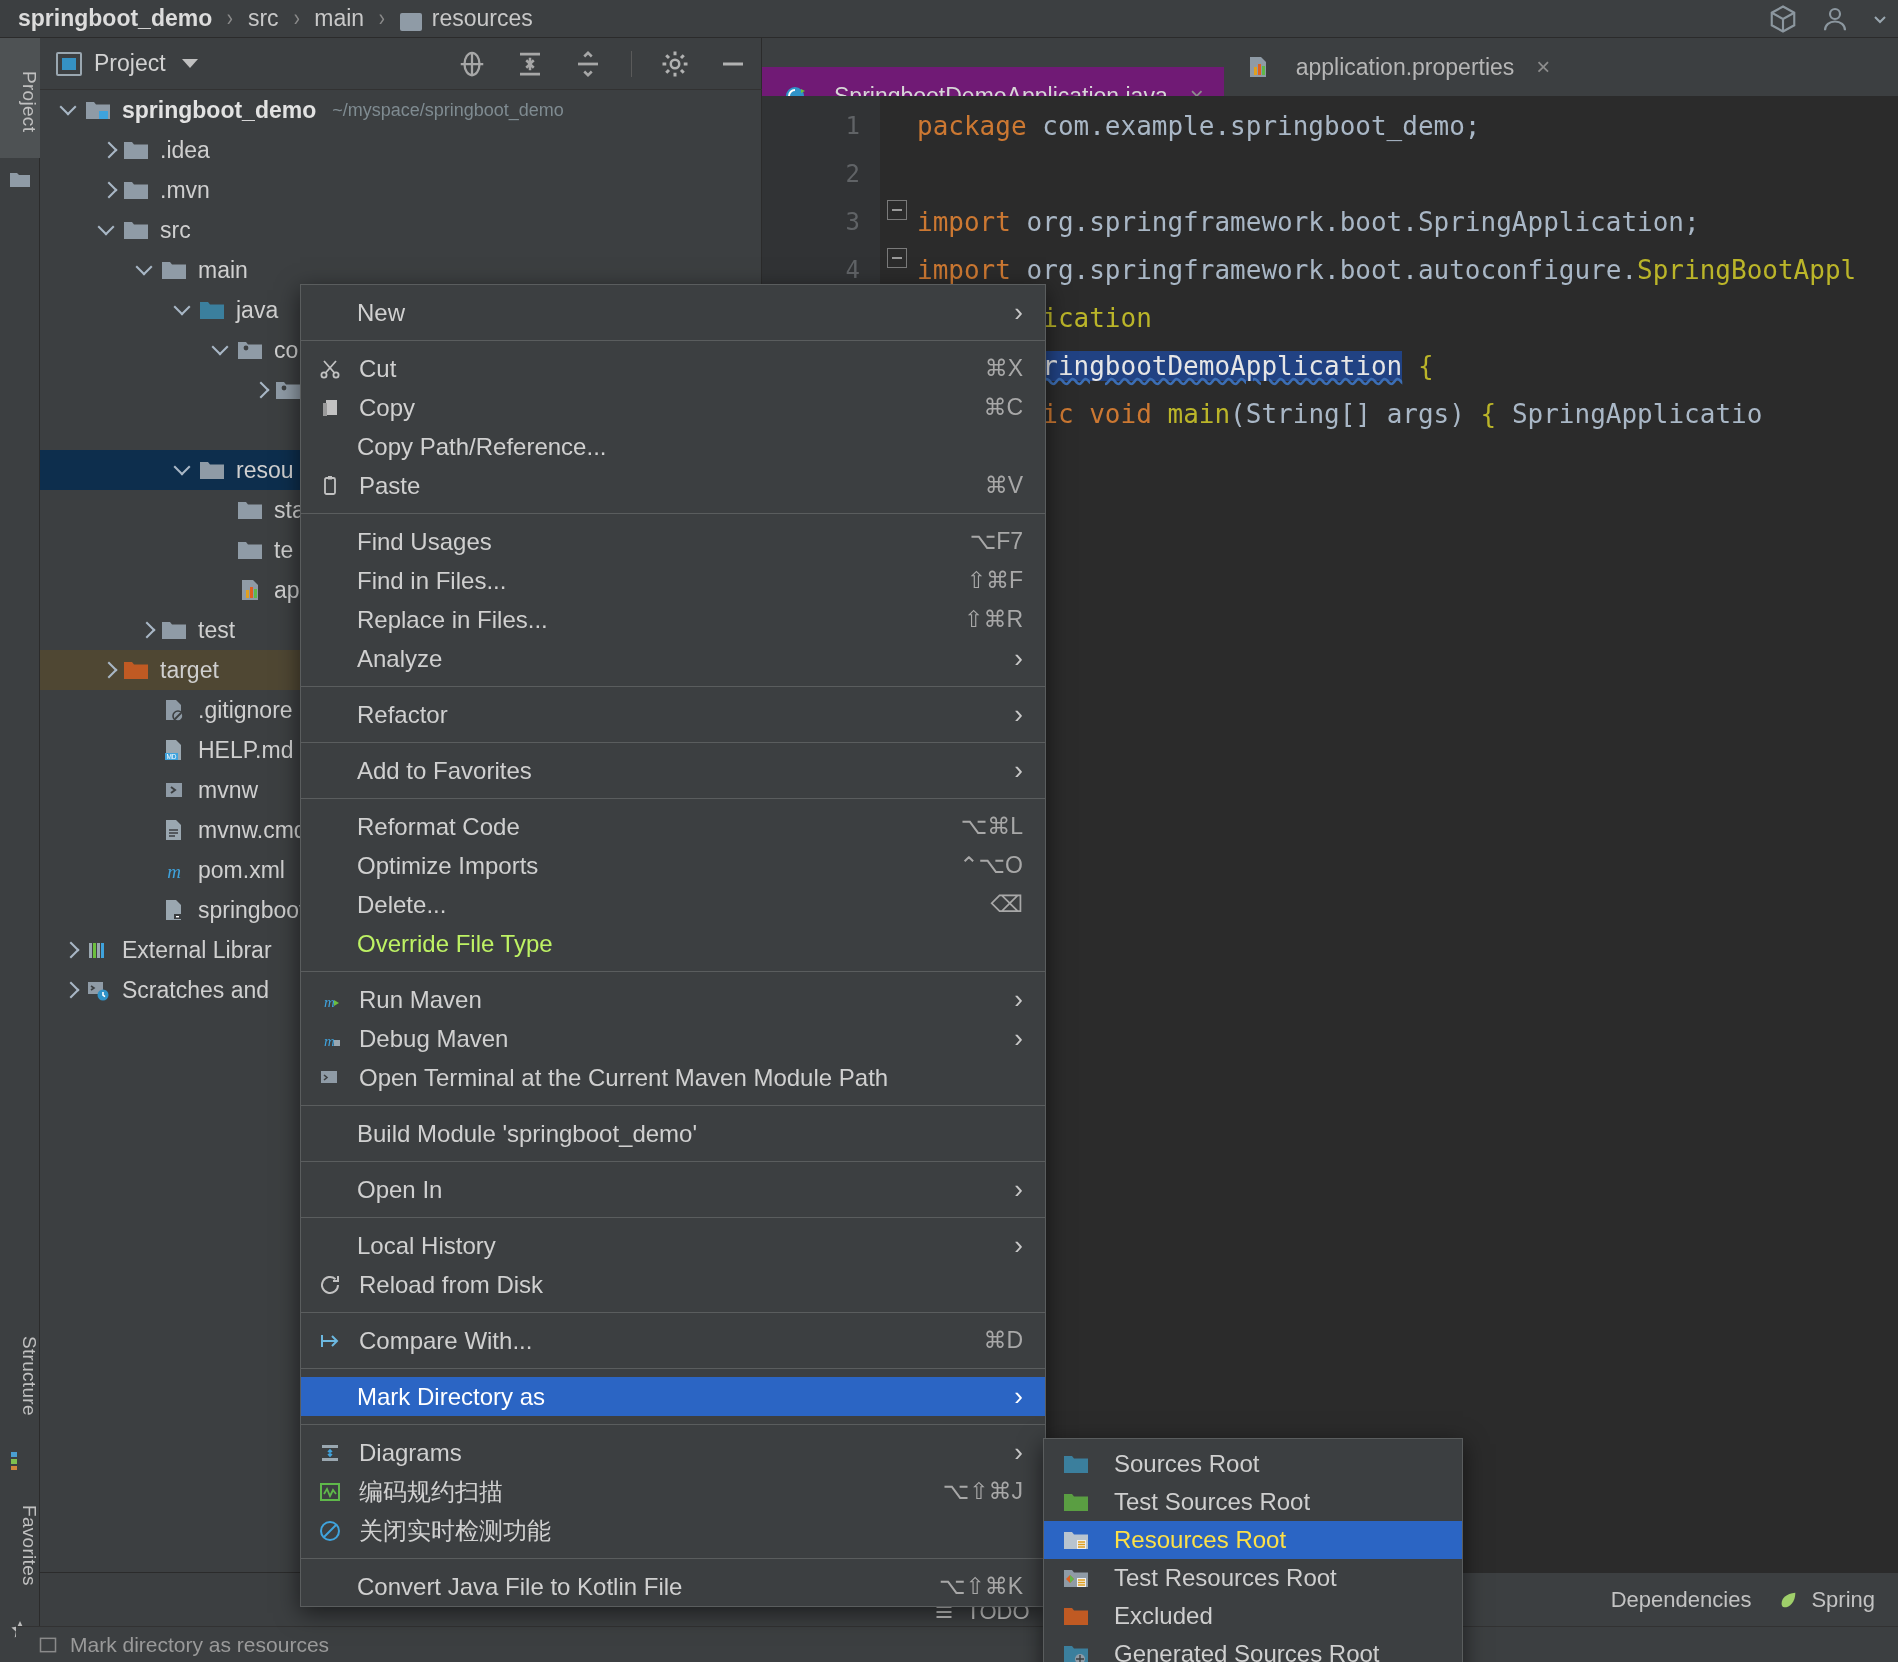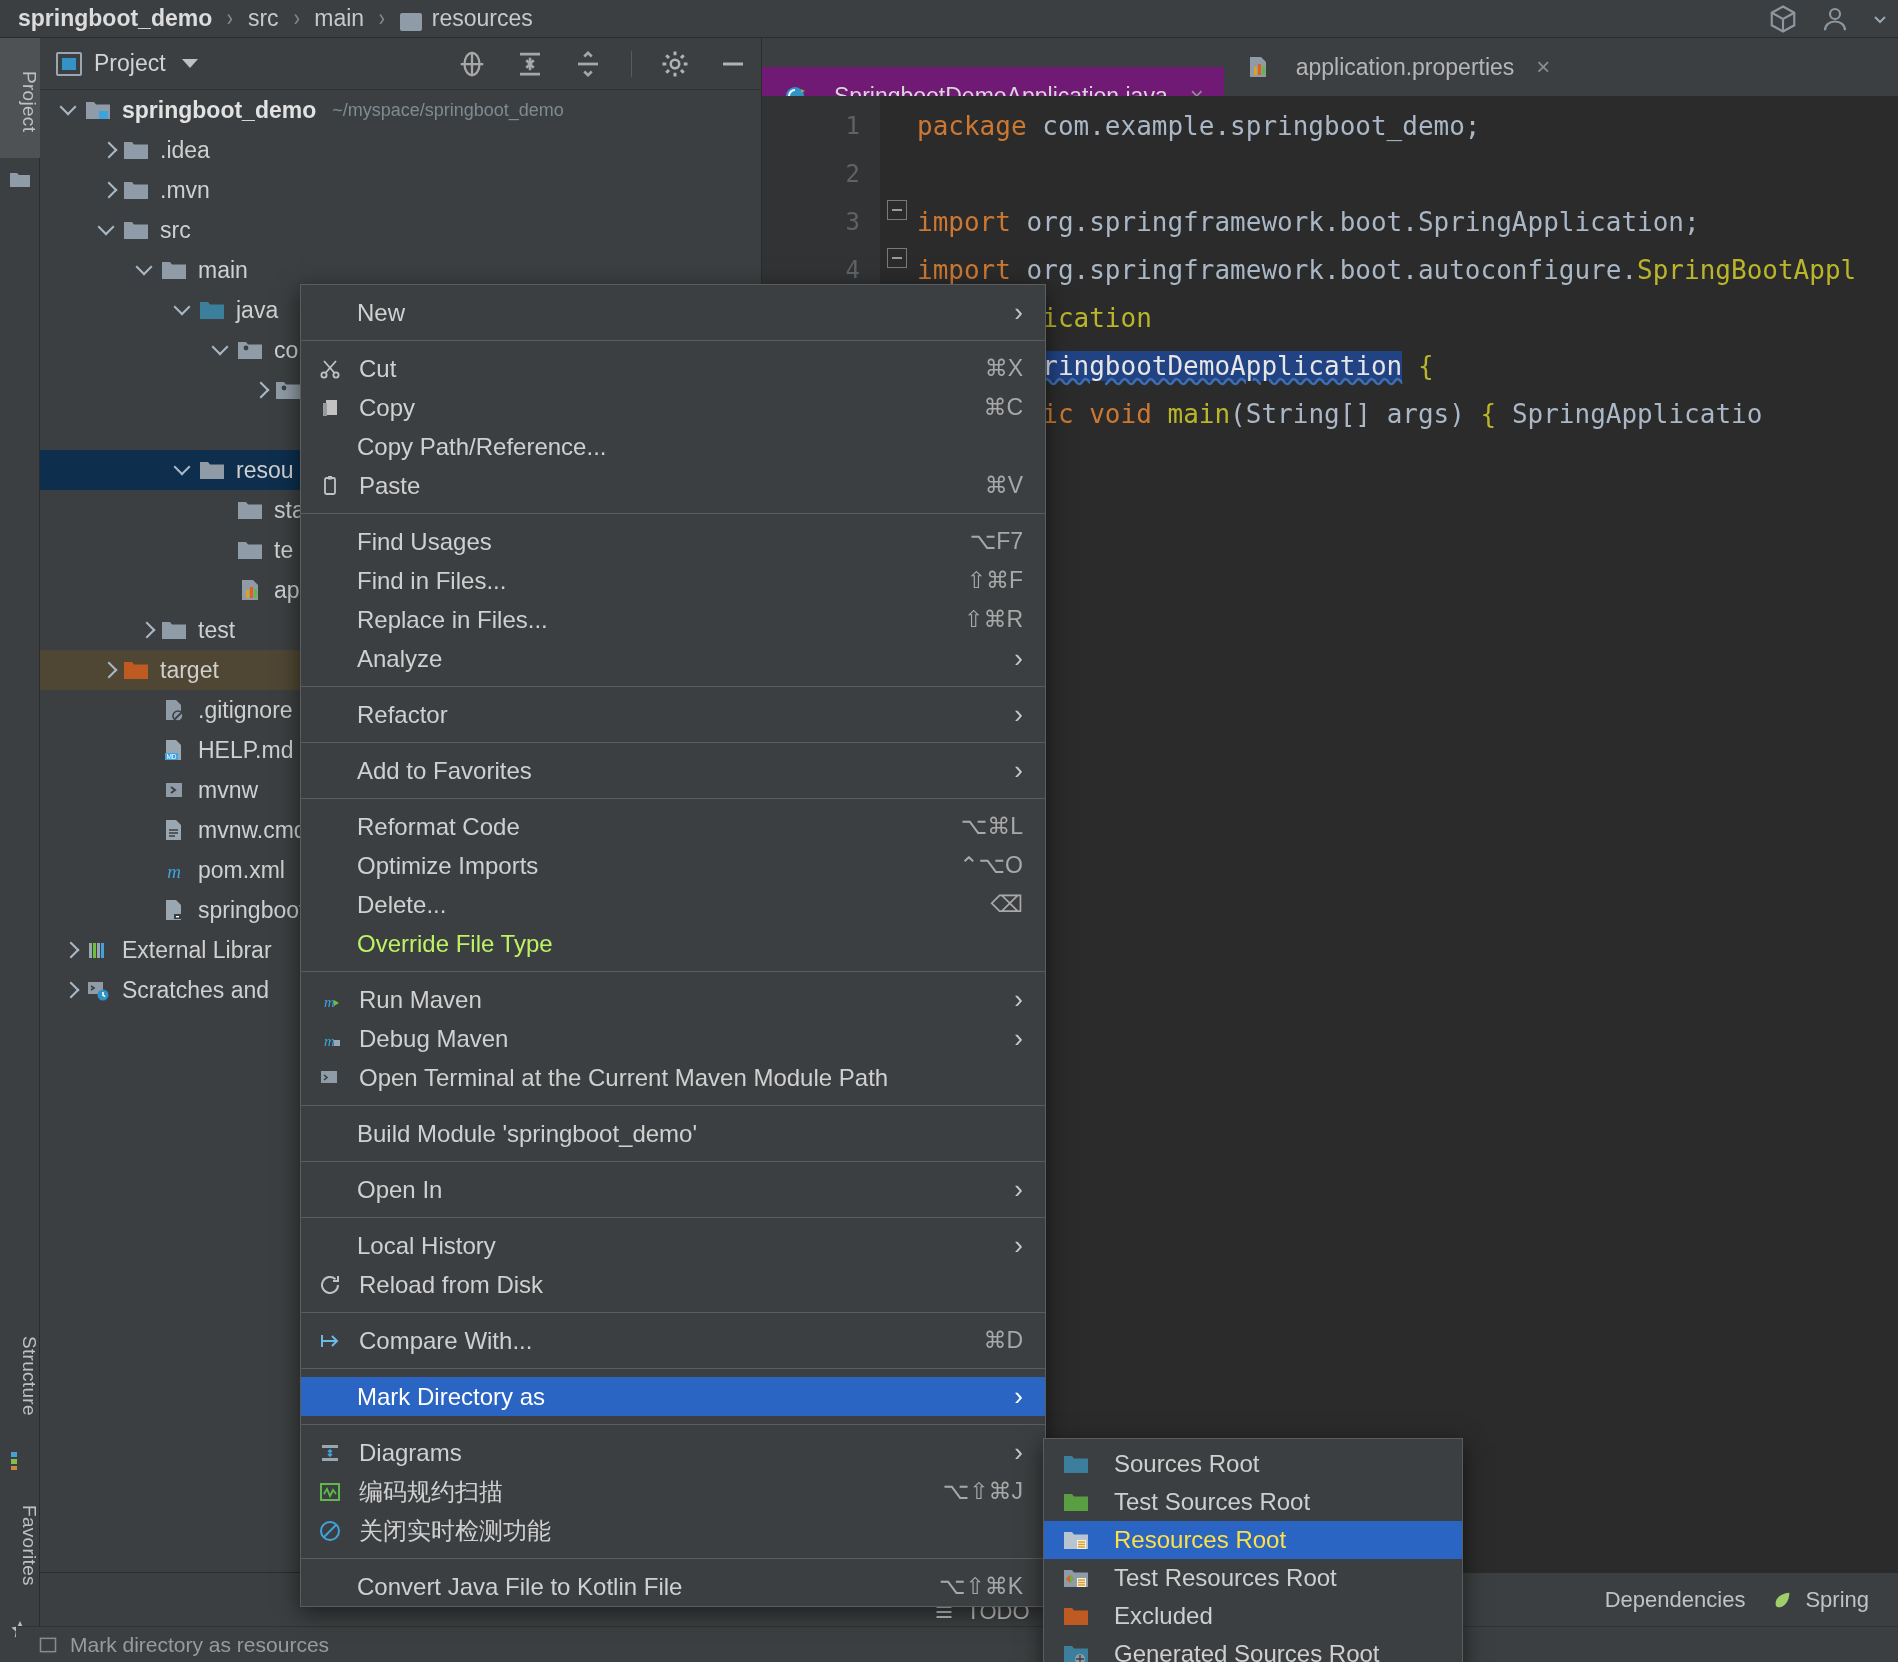--- a/index.html
+++ b/index.html
@@ -743,21 +743,21 @@
     <div class="bb-item">
       <svg width="20" height="20" viewBox="0 0 24 24">
         <path d="M3 6h18M3 12h18M3 18h18" stroke="#c2c2c2" stroke-width="2.2"></path>
       </svg>
       <span>TODO</span>
     </div>
     <div class="bb-right">
       <div class="bb-item">
         <span>Dependencies</span>
       </div>
-      <div class="bb-item" style="margin-right:29px">
+      <div class="bb-item" style="margin-right:23px">
         <svg width="22" height="22" viewBox="0 0 24 24">
           <path d="M20 4C10 5 5 10 5 16c0 2 1 4 3 4 6 0 12-6 12-16z" fill="#9fcf6a"></path>
         </svg>
         <span>Spring</span>
       </div>
     </div>
   </div>
 
   <div class="statusbar">
     <svg width="20" height="20" viewBox="0 0 24 24" style="margin-right:12px">

